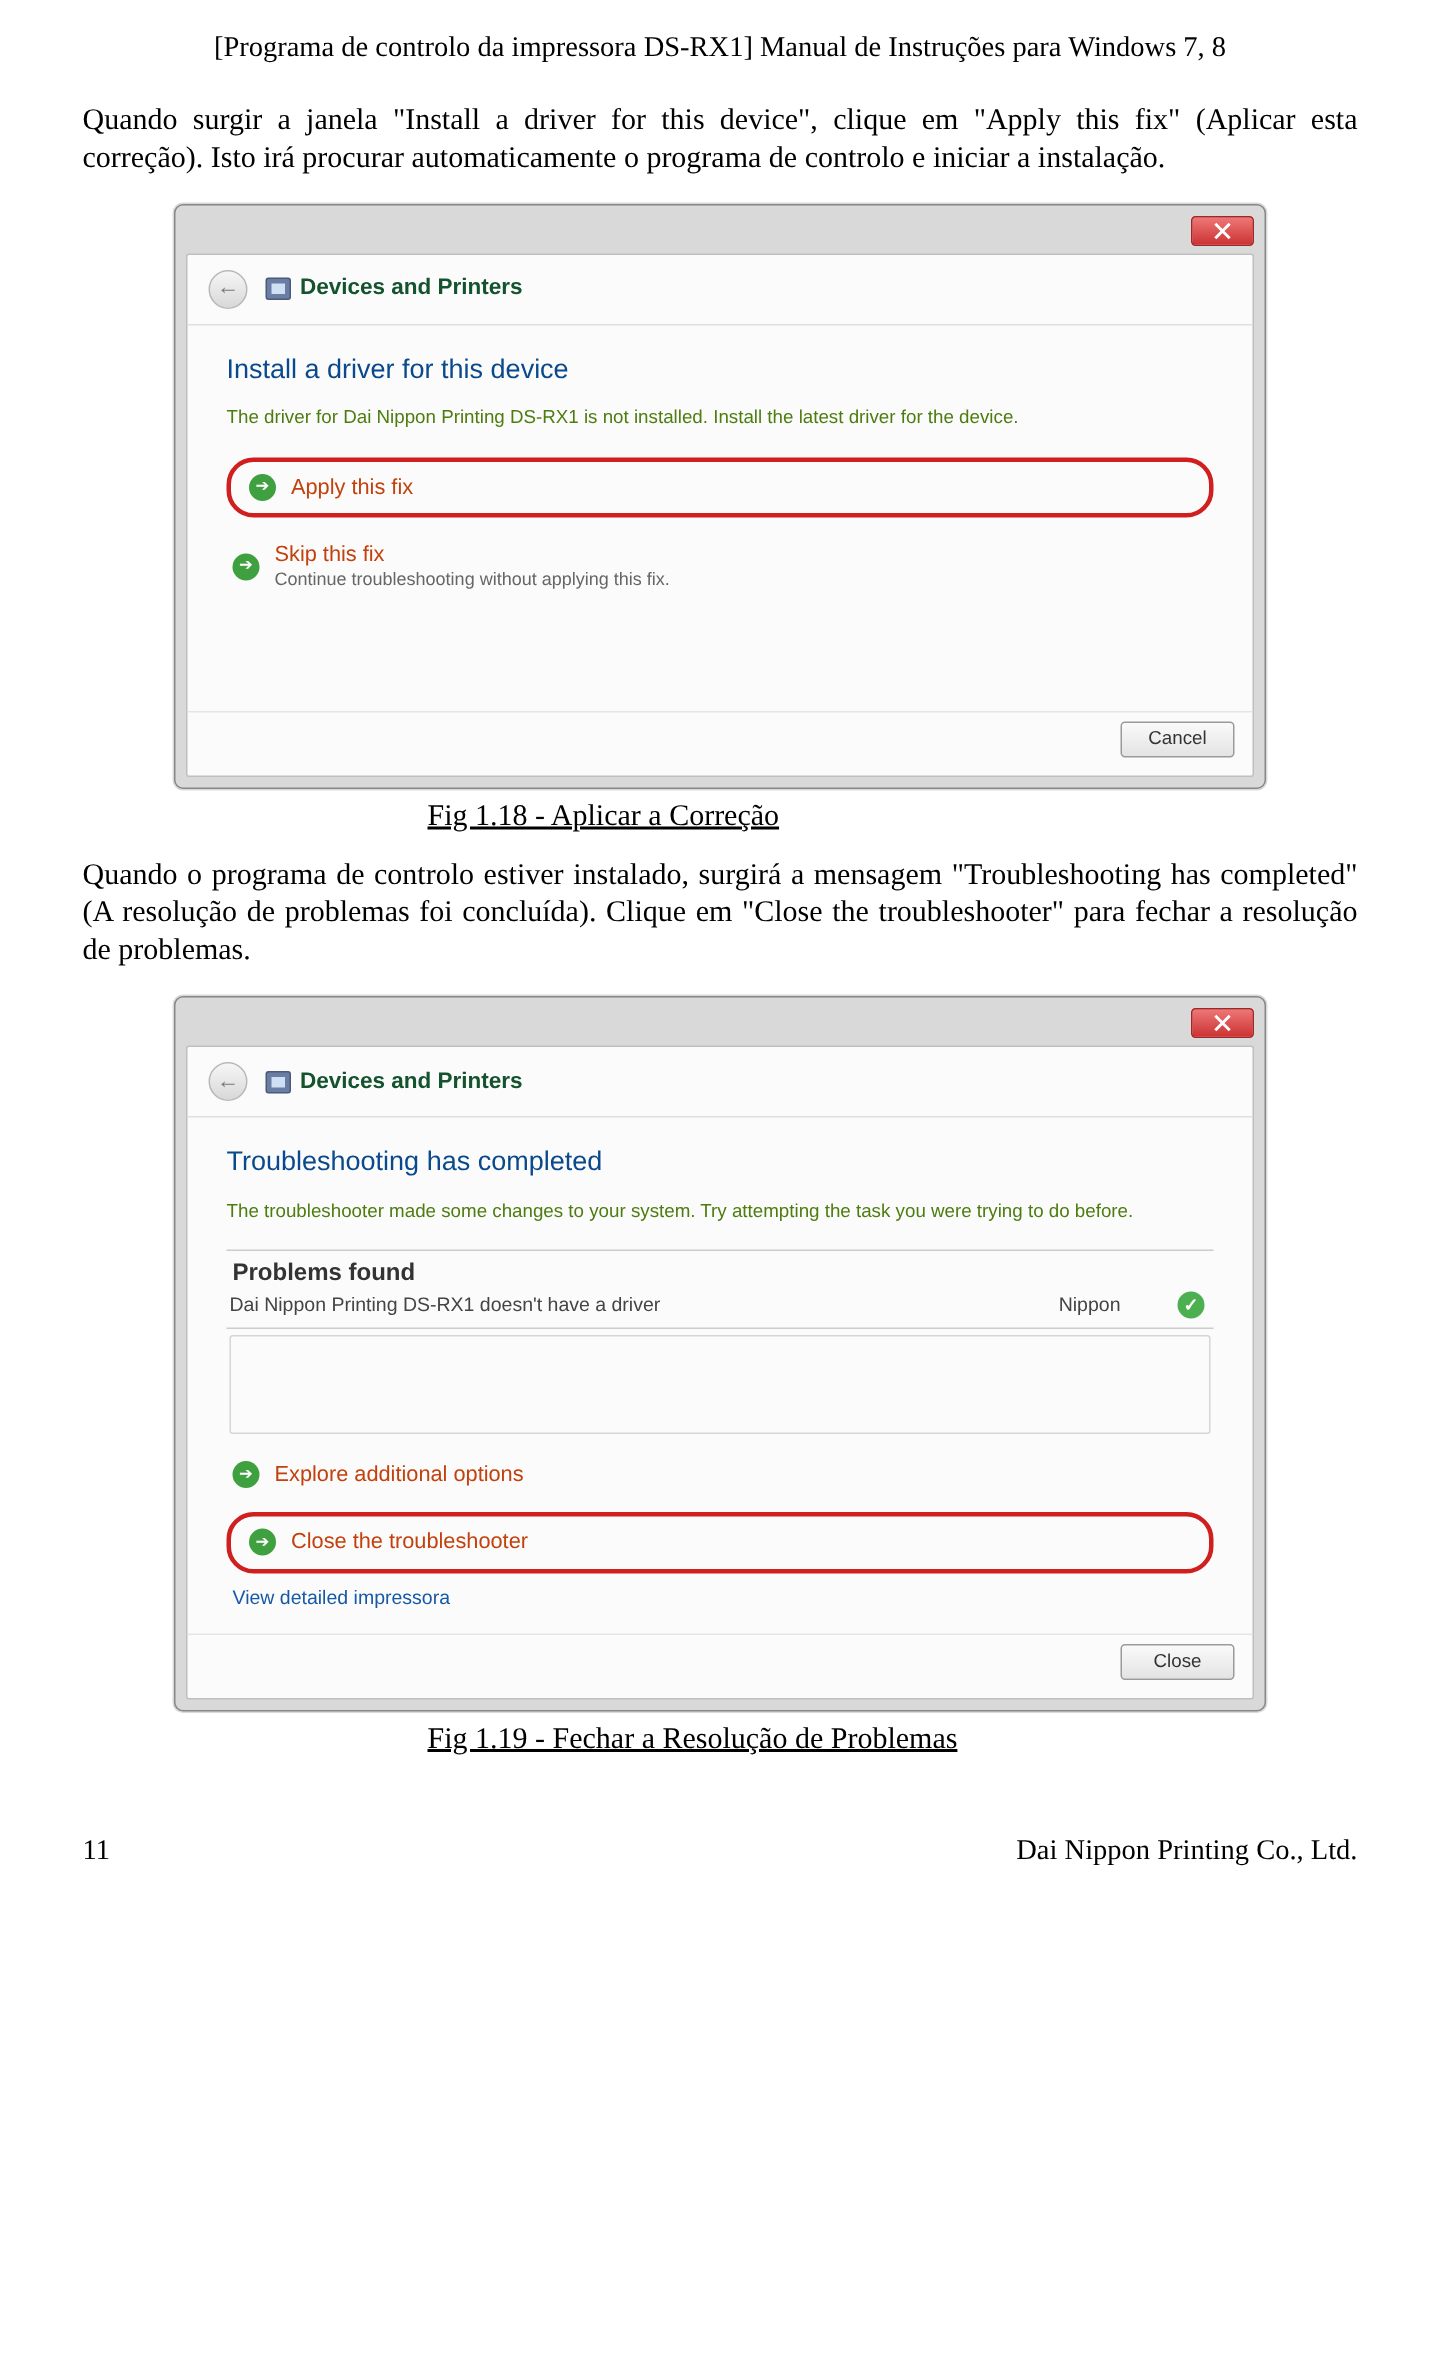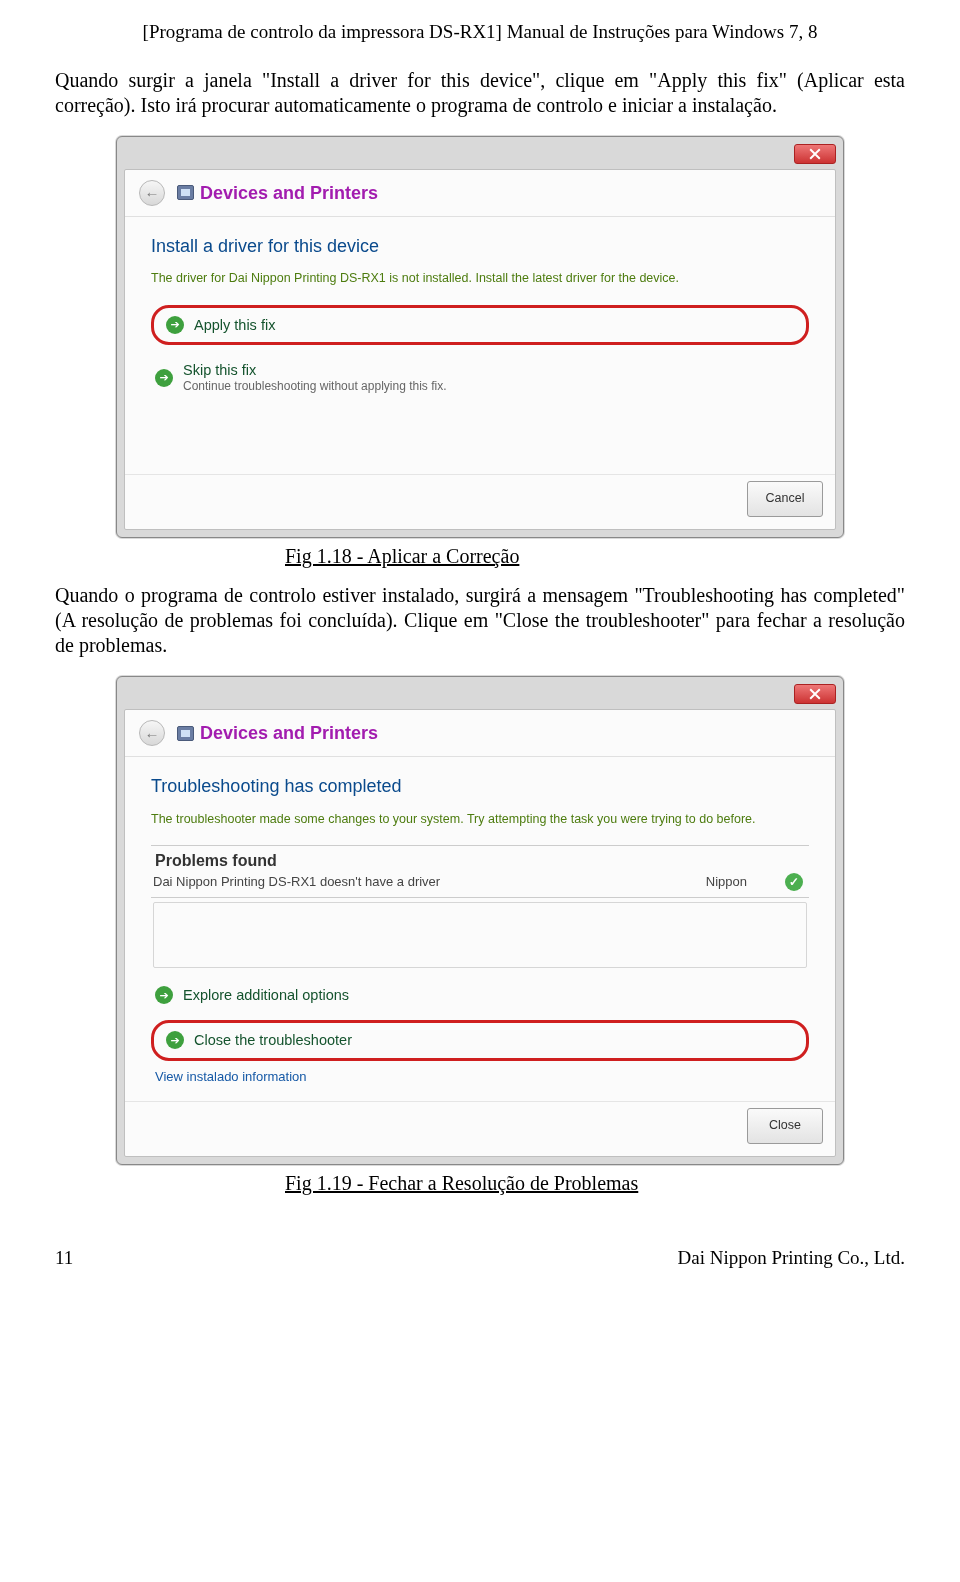--- a/index.html
+++ b/index.html
@@ -69,21 +69,21 @@
   }
   .back-circle {
     width: 26px; height: 26px; border-radius: 50%;
     background: linear-gradient(#f6f6f6,#d8d8d8);
     border: 1px solid #b8b8b8;
     display: flex; align-items: center; justify-content: center;
     color: #7a7a7a; font-size: 15px;
   }
   .bc-box {
     display: flex; align-items: center; gap: 6px;
-    font-size: 18px; font-weight: 600; color: #a21caf;
+    font-size: 15px; font-weight: 600; color: #14532d;
   }
   .bc-ico { width: 17px; height: 15px; background:#6a7da3; border:1px solid #4a5a7a; border-radius:2px; position:relative;}
   .bc-ico::after { content:""; position:absolute; left:3px; top:3px; width:9px; height:7px; background:#cfe0f5;}
   .content { padding: 18px 26px 4px 26px; }
   .h1 {
     color: #0a4a8c;
     font-size: 18px;
     margin-bottom: 14px;
   }
   .desc {
@@ -100,30 +100,30 @@
   .option.hl {
     border: 3px solid #cf1f1f;
     border-radius: 18px;
   }
   .arrow-ico {
     width: 18px; height: 18px; background:#3ea03e; border-radius:50%;
     display:flex; align-items:center; justify-content:center;
   }
   .arrow-ico::after { content:"\2794"; color:#fff; font-size:11px; line-height:1; }
   .opt-body { display:flex; flex-direction:column; }
-  .opt-title { font-size: 14.5px; color:#14532d; }
+  .opt-title { font-size: 14.5px; color:#c2410c; }
   .opt-sub { font-size: 12px; color:#666; }
   .footer-row {
     display:flex; justify-content:flex-end;
     padding: 6px 12px 4px 12px;
     border-top:1px solid #e5e5e5;
     margin-top: 60px;
   }
   .btn {
-    min-width: 76px; height: 36px;
+    min-width: 76px; height: 24px;
     background: linear-gradient(#fafafa,#e3e3e3);
     border: 1px solid #9a9a9a;
     border-radius: 3px;
     font-size: 12.5px; color:#333;
     display:flex; align-items:center; justify-content:center;text-align:center;
   }
   
   .sect-pf { border-top:1px solid #ccc; border-bottom:1px solid #ccc; padding:3px 0 3px 0; margin: 8px 0 4px 0;}
   .pf-head { font-size: 16px; font-weight:700; color:#333; padding:2px 4px;}
   .pf-row { display:flex; align-items:center; justify-content:space-between; padding:0 6px 3px 2px; font-size:13px; color:#444;}
@@ -236,21 +236,21 @@
         </div>
       </div>
 
       <div class="option hl">
         <span class="arrow-ico"></span>
         <div class="opt-body">
           <span class="opt-title">Close the troubleshooter</span>
         </div>
       </div>
 
-      <div class="vdi">View instalado information</div>
+      <div class="vdi">View detailed impressora</div>
     </div>
     <div class="footer-row" style="margin-top:12px;">
       <div class="btn">Close</div>
     </div>
   </div>
 </div>
 
 <div class="fig-caption">Fig 1.19 - Fechar a Resolução de Problemas</div>
 
 <div class="page-footer">

